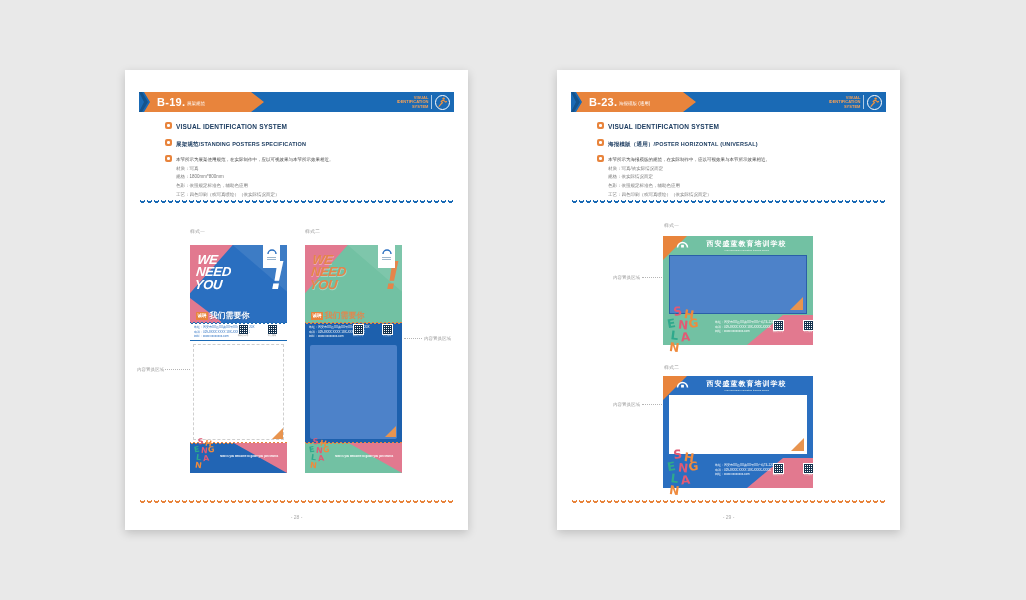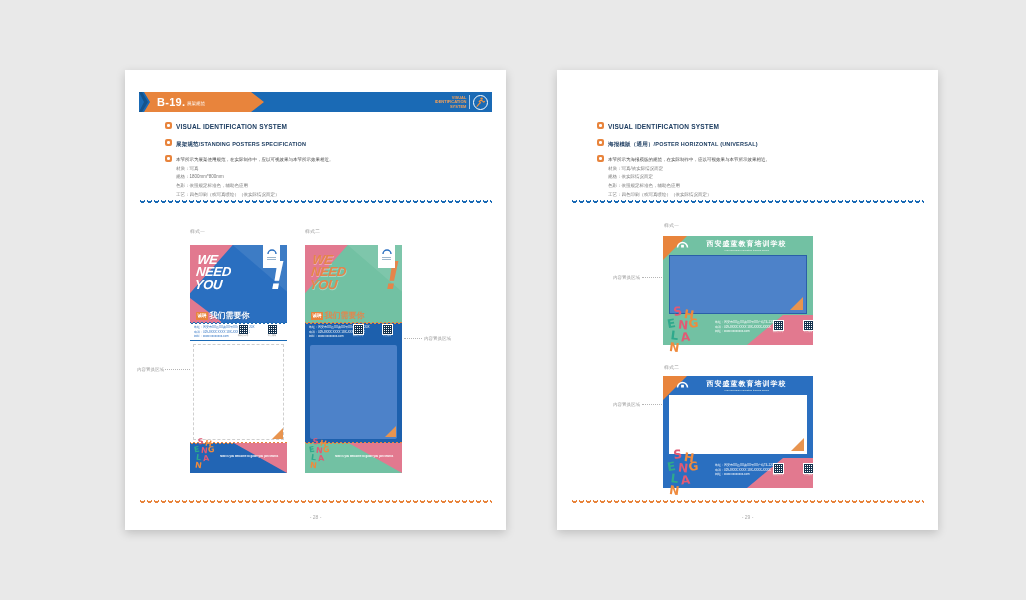--- a/index.html
+++ b/index.html
@@ -1,19 +1,19 @@
 <!DOCTYPE html>
 <html><head>
 <meta charset="utf-8">
 <style>
   html,body{margin:0;padding:0;background:#e9e9e9;}
   .stage{position:relative;width:1026px;height:600px;background:#e9e9e9;overflow:hidden;
          font-family:"Liberation Sans","DejaVu Sans",sans-serif;}
   .page{position:absolute;top:70px;width:343px;height:460px;background:#fff;
-        box-shadow:0 3px 9px rgba(0,0,0,.18);padding-left:38px;}
+        box-shadow:0 3px 9px rgba(0,0,0,.18);}
   .pl{left:125px}.pr{left:557px}
 
   
   .hdr{position:absolute;left:14px;right:14px;top:22px;height:20px;background:#1a6ab5;}
   .hdr-chev{position:absolute;left:0;top:0;width:9px;height:20px;background:#14538c;
             clip-path:polygon(0 0,3px 0,9px 50%,3px 100%,0 100%,5px 50%);}
   .hdr-tag{position:absolute;left:5px;top:0;height:20px;width:120px;background:#e8843c;
            clip-path:polygon(0 0,107px 0,100% 50%,107px 100%,0 100%,6px 50%);
            display:flex;align-items:center;padding-left:13px;box-sizing:border-box;color:#fff;}
   .hdr-code{font-weight:bold;font-size:11px;letter-spacing:.3px;}
@@ -311,20 +311,39 @@
     <div class="anno-lead" style="left:40px;top:299px;width:25px"></div>
     <div class="anno-lead" style="left:279px;top:268px;width:18px"></div>
     <div class="anno-txt" style="left:299px;top:265px">内容置换区域</div>
 
     <div class="scallop sc-org" style="top:430px"></div>
     <div class="pgnum">- 28 -</div>
   </section>
 
   <section class="page pr">
 
+    <div class="hdr">
+      <div class="hdr-chev"></div>
+      <div class="hdr-tag">
+        <span class="hdr-code">B-23.</span>
+        <span class="hdr-sub">海报模版 (通用)</span>
+      </div>
+      <div class="hdr-badge">
+        <div>VISUAL</div>
+        <div>IDENTIFICATION</div>
+        <div>SYSTEM</div>
+      </div>
+      <div class="hdr-sep"></div>
+      <div class="hdr-circle">
+        <svg width="9" height="10" viewBox="0 0 9 10">
+          <circle cx="5.6" cy="1.6" r="1.2" fill="#f0923f"></circle>
+          <path d="M1 9.3 C2.4 7.4 3.4 6.4 4.4 5.7 L3.2 4.4 C4.2 3.4 5.6 3.2 6.6 4.1 L7.6 5.1 L8.8 4.4" stroke="#f0923f" stroke-width="1.1" fill="none" stroke-linecap="round"></path>
+        </svg>
+      </div>
+    </div>
 
     <div class="brow" style="top:52px">
       <span class="bico"></span>
       <span class="btxt">VISUAL IDENTIFICATION SYSTEM</span>
     </div>
     <div class="brow" style="top:69px">
       <span class="bico"></span>
       <span class="btxt btxt2">海报模版（通用）/POSTER HORIZONTAL (UNIVERSAL)</span>
     </div>
     <div class="brow" style="top:85px">

